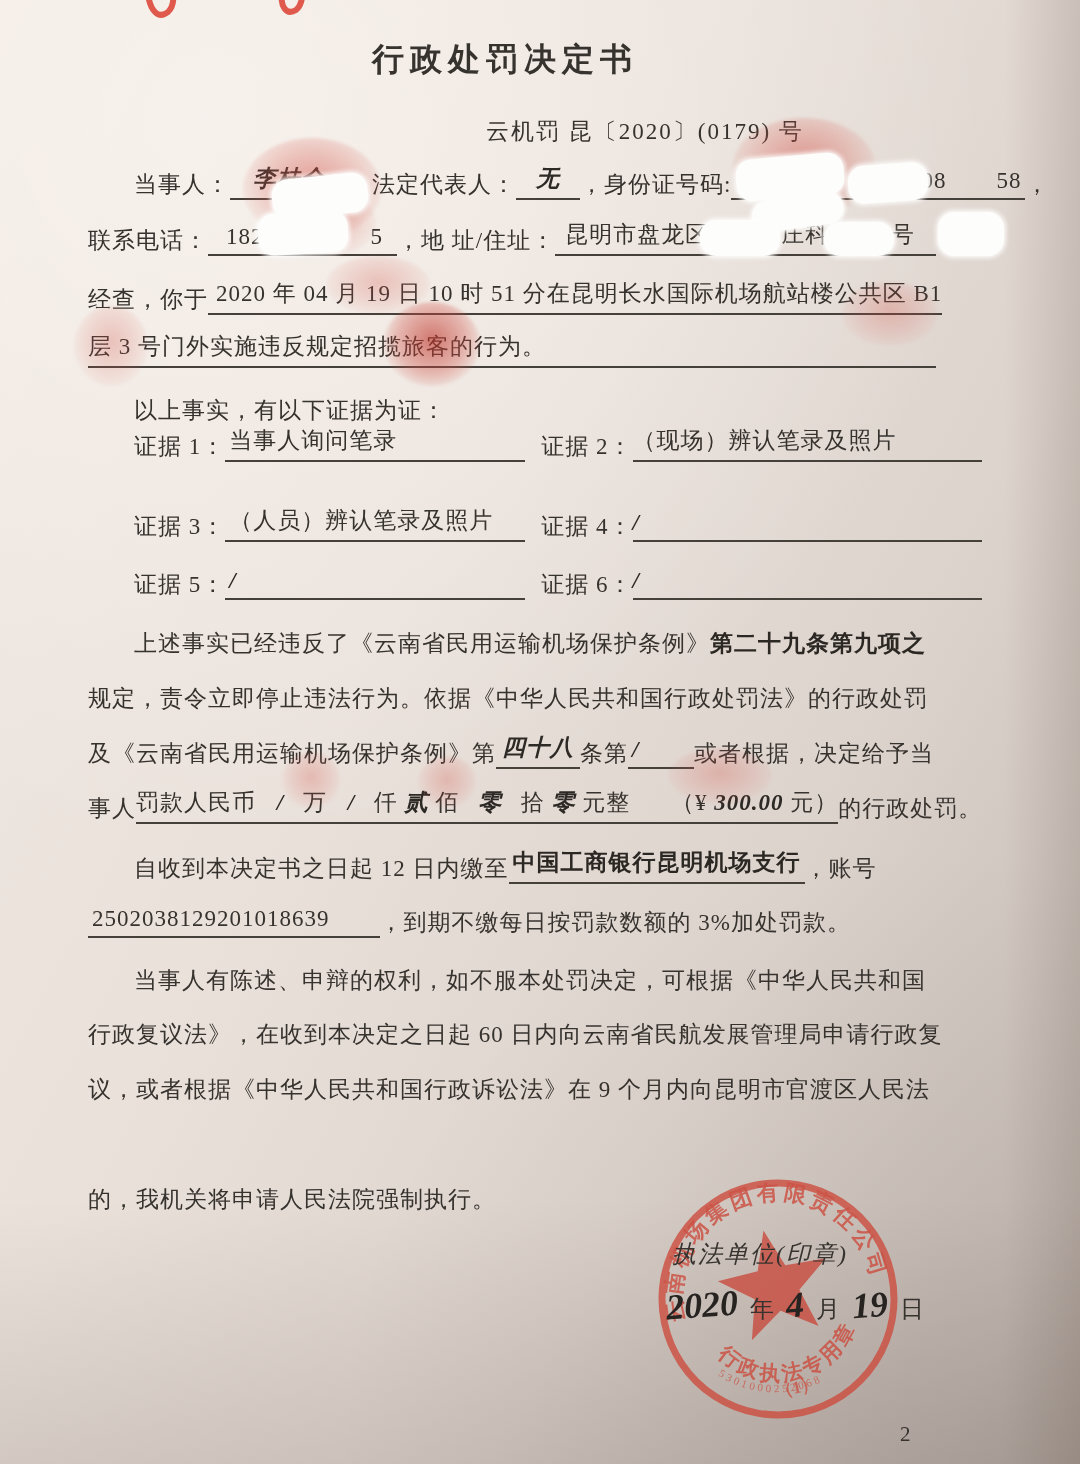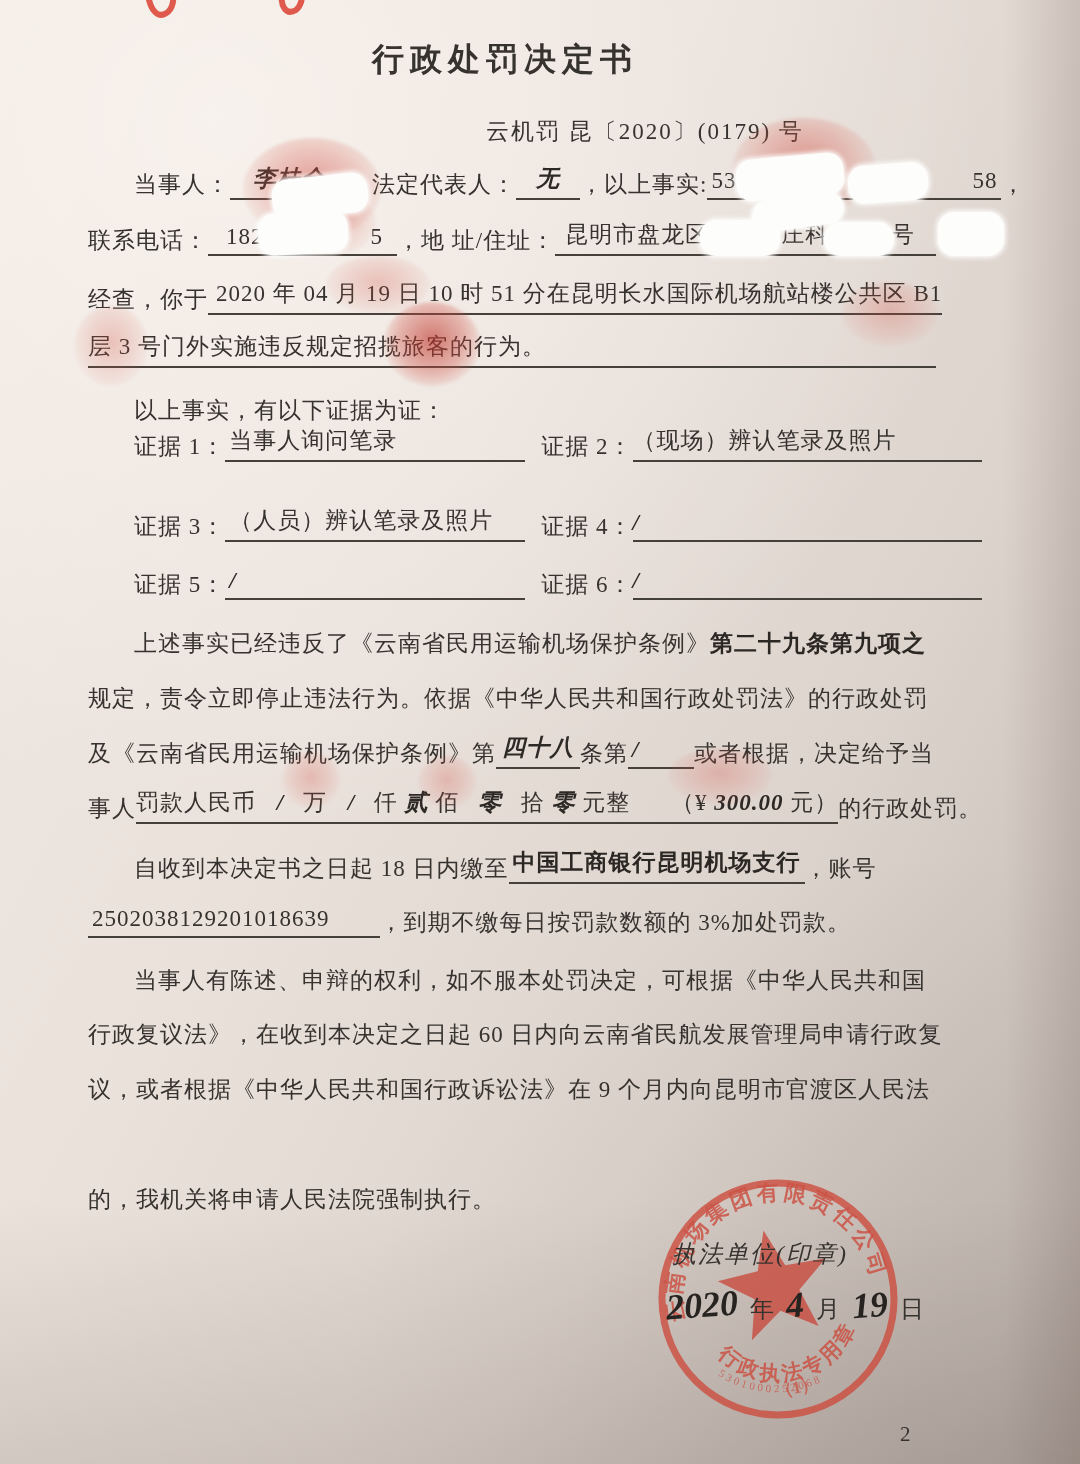--- a/index.html
+++ b/index.html
@@ -78,21 +78,21 @@
   </svg>
 
   <div class="title">行政处罚决定书</div>
   <div class="docno">云机罚 昆〔2020〕(0179) 号</div>
 
   <div class="line indent" style="top:166px">
     <span>当事人：</span>
     <span class="u hw" style="min-width:110px;text-align:center">李桂全</span>
     <span>，法定代表人：</span>
     <span class="u hw" style="min-width:56px;text-align:center">无</span>
-    <span>，以上事实:</span>
+    <span>，身份证号码:</span>
     <span class="u"><span>530128</span><span style="display:inline-block;width:86px"></span><span>2208</span><span style="display:inline-block;width:50px"></span><span>58</span></span>
     <span>，</span>
   </div>
 
   <div class="line" style="top:222px">
     <span>联系电话：</span>
     <span class="u"><span style="display:inline-block;width:14px"></span><span>18287</span><span style="display:inline-block;width:82px"></span><span>5</span><span style="display:inline-block;width:10px"></span></span>
     <span>，地 址/住址：</span>
     <span class="ufill" style="padding-left:10px">昆明市盘龙区滇源镇庄科村159号</span>
   </div>
@@ -157,21 +157,21 @@
       <span class="hw">零</span>
       <span>元整</span>
       <span class="fine-gap3">（¥</span>
       <span class="hw">300.00</span>
       <span>元）</span>
     </span>
     <span>的行政处罚。</span>
   </div>
 
   <div class="line indent" style="top:850px">
-    <span>自收到本决定书之日起 18 日内缴至</span>
+    <span>自收到本决定书之日起 12 日内缴至</span>
     <span class="u strong">中国工商银行昆明机场支行</span>
     <span>，账号</span>
   </div>
   <div class="line" style="top:904px">
     <span class="u"><span>2502038129201018639</span><span class="acct-ext"></span></span>
     <span>，到期不缴每日按罚款数额的 3%加处罚款。</span>
   </div>
 
   <div class="line indent" style="top:962px">
       <span>当事人有陈述、申辩的权利，如不服本处罚决定，可根据《中华人民共和国</span>

